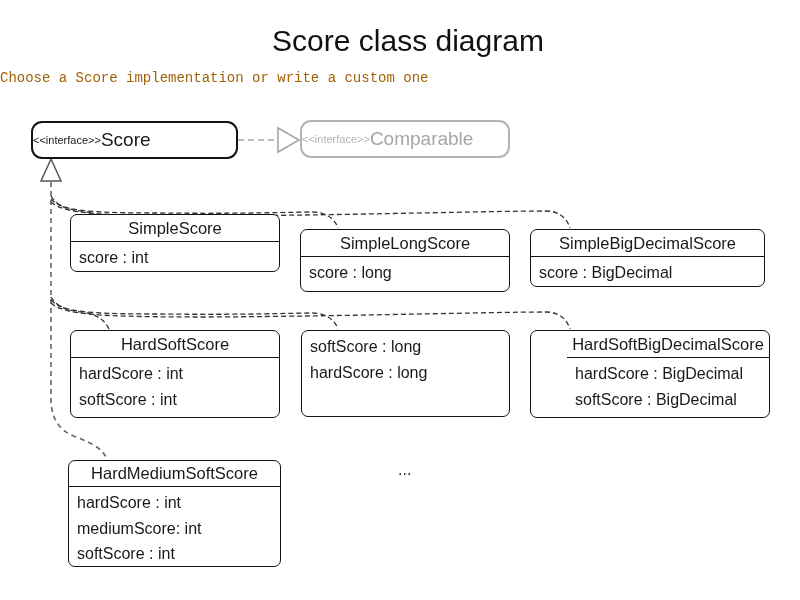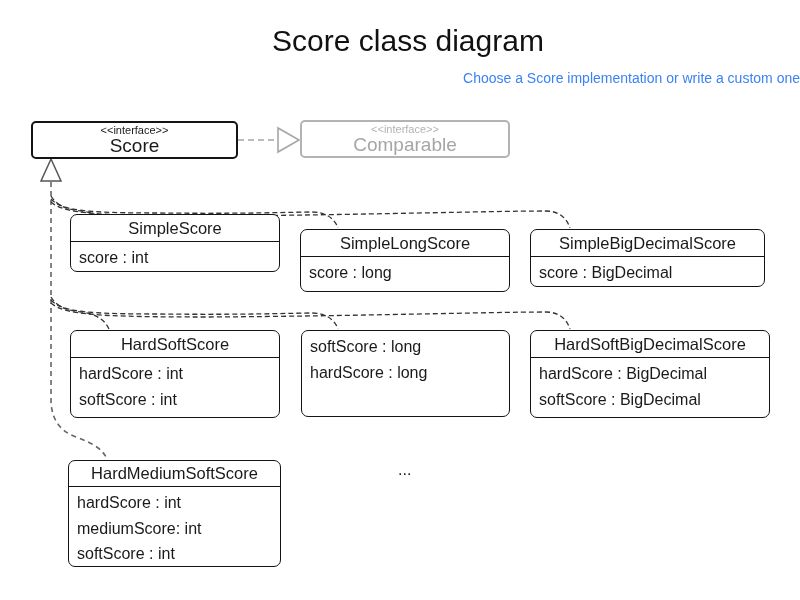--- a/index.html
+++ b/index.html
@@ -6,27 +6,27 @@
   body{
     width:800px;height:600px;position:relative;background:#ffffff;
     font-family:"Liberation Sans", sans-serif;color:#1a1a1a;overflow:hidden;
   }
   .abs{position:absolute;}
   #title{
     left:8px;top:24px;width:800px;text-align:center;
     font-size:30px;line-height:34px;color:#111;
   }
   #subtitle{
-    left:0;top:70px;width:800px;text-align:right;
-    font-size:14px;line-height:17px;color:#3b82f6;
+    left:0;top:70px;width:800px;text-align:left;
+    font-size:14px;line-height:17px;color:#a16207;font-family:Liberation Mono, monospace;
   }
   
   .iface{
-    box-sizing:border-box;border-radius:5px;background:#fff;
-    display:flex;flex-direction:column;align-items:center;justify-content:center;
+    box-sizing:border-box;border-radius:11px;background:#fff;
+    display:flex;flex-direction:row;align-items:center;justify-content:flex-start;
   }
   #score-iface{
     left:31px;top:121px;width:207px;height:38px;border:2px solid #141414;
   }
   #comparable-iface{
     left:300px;top:120px;width:210px;height:38px;border:2px solid #b3b3b3;color:#a6a6a6;
   }
   .stereotype{font-size:11px;line-height:12px;}
   .iface-name{font-size:19px;line-height:20px;}
   #comparable-iface .stereotype{color:#b3b3b3;}
@@ -41,21 +41,21 @@
   }
   .uml-class .body{padding:3px 6px 0 8px;}
   .attr{font-size:16px;line-height:25.5px;white-space:nowrap;}
   
   .c0{left:70px; top:214px;width:210px;height:58px;}
   .c1{left:300px;top:229px;width:210px;height:63px;}
   .c2{left:530px;top:229px;width:235px;height:58px;}
   .c0 .hdr,.c1 .hdr,.c2 .hdr{height:27px;}
   .c3{left:70px; top:330px;width:210px;height:88px;}
   .c4{left:301px;top:330px;width:209px;height:87px;}
-  .c5{left:530px;top:330px;width:240px;height:88px;}
+  .c5{left:530px;top:330px;width:240px;height:88px;padding-left:36px;}
   .c3 .hdr,.c4 .hdr,.c5 .hdr{height:27px;}
   .c6{left:68px; top:460px;width:213px;height:107px;}
   .c6 .hdr{height:26px;}
   #ellipsis{left:398px;top:461px;width:40px;font-size:16px;color:#1a1a1a;}
   #connectors{left:0;top:0;width:800px;height:600px;pointer-events:none;}
 </style>
 </head>
 <body>
 
 <svg id="connectors" class="abs" viewBox="0 0 800 600" xmlns="http://www.w3.org/2000/svg">

